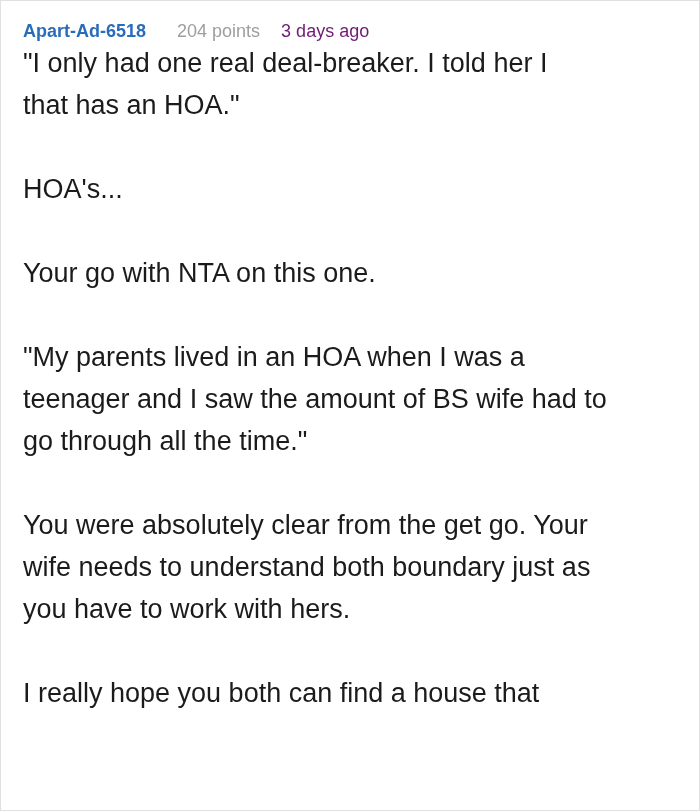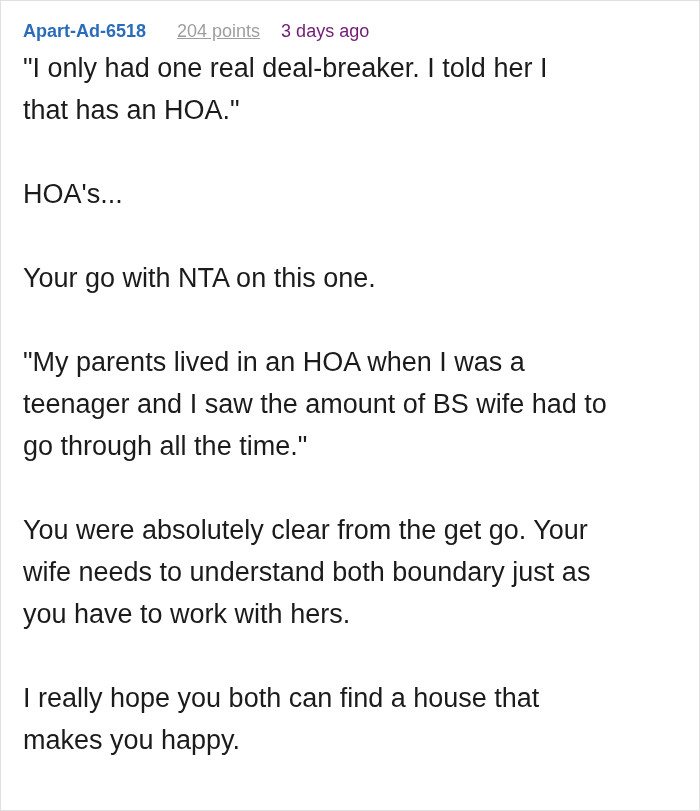--- a/index.html
+++ b/index.html
@@ -11,34 +11,32 @@
     border: 1px solid #e0e0e0;
     padding: 19px 18px 7px 22px;
     font-family: "Liberation Sans", "DejaVu Sans", sans-serif;
     overflow: hidden;
   }
   .comment-header {
     display: flex;
     align-items: baseline;
     height: 22px;
     line-height: 22px;
-    margin-bottom: 5px;
   }
   .comment-author {
     color: #2a6cba;
     font-weight: bold;
     font-size: 18px;
     text-decoration: none;
     cursor: pointer;
   }
   .comment-points {
     color: #9e9e9e;
     font-size: 18px;
     margin-left: 31px;
-    text-decoration: underline;
   }
   .comment-timestamp {
     color: #701a75;
     font-size: 18px;
     margin-left: 21px;
   }
   .comment-body {
     color: #1b1b1b;
     font-size: 27px;
     line-height: 42px;
@@ -73,16 +71,15 @@
       <div class="comment-line">teenager and I saw the amount of BS wife had to</div>
       <div class="comment-line">go through all the time."</div>
     </div>
     <div class="comment-paragraph">
       <div class="comment-line">You were absolutely clear from the get go. Your</div>
       <div class="comment-line">wife needs to understand both boundary just as</div>
       <div class="comment-line">you have to work with hers.</div>
     </div>
     <div class="comment-paragraph">
       <div class="comment-line">I really hope you both can find a house that</div>
-      <div class="comment-line">makes you happy.</div>
     </div>
   </div>
 </div>
 
 </body></html>

